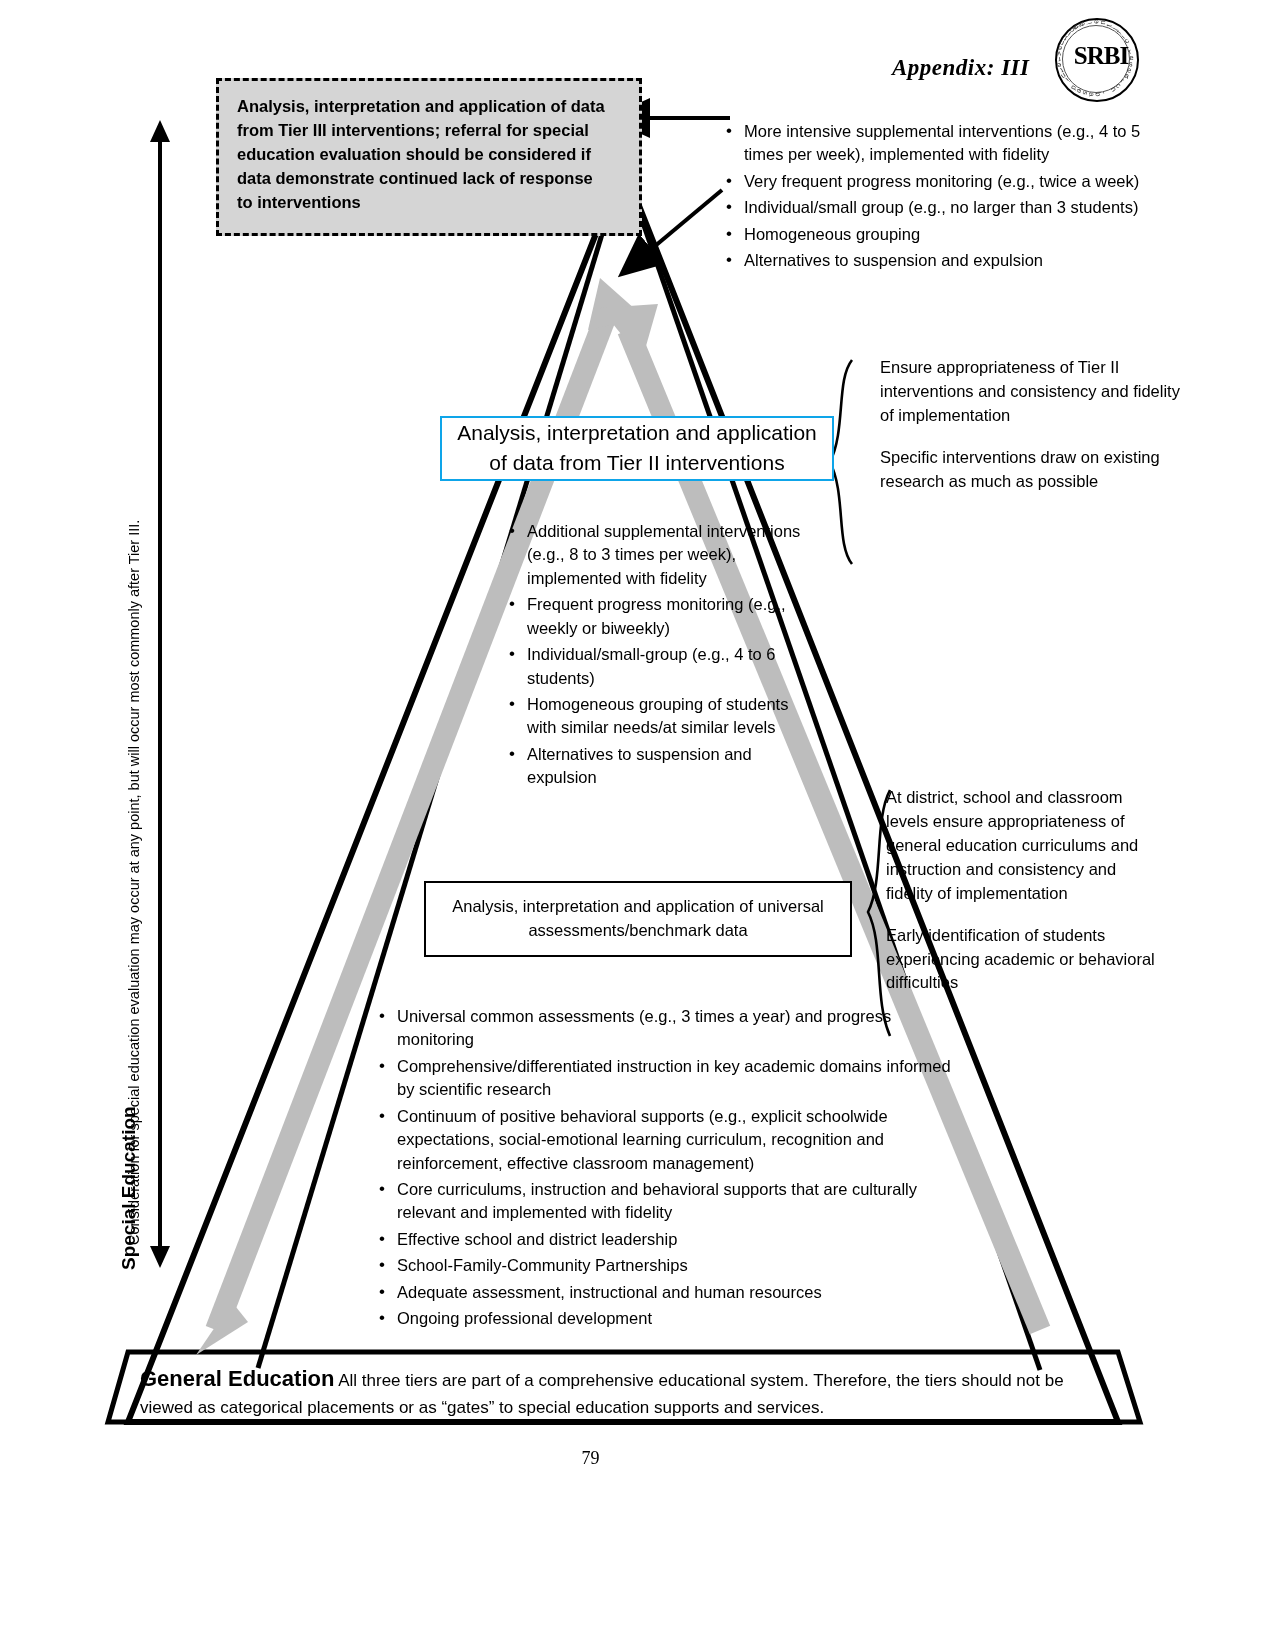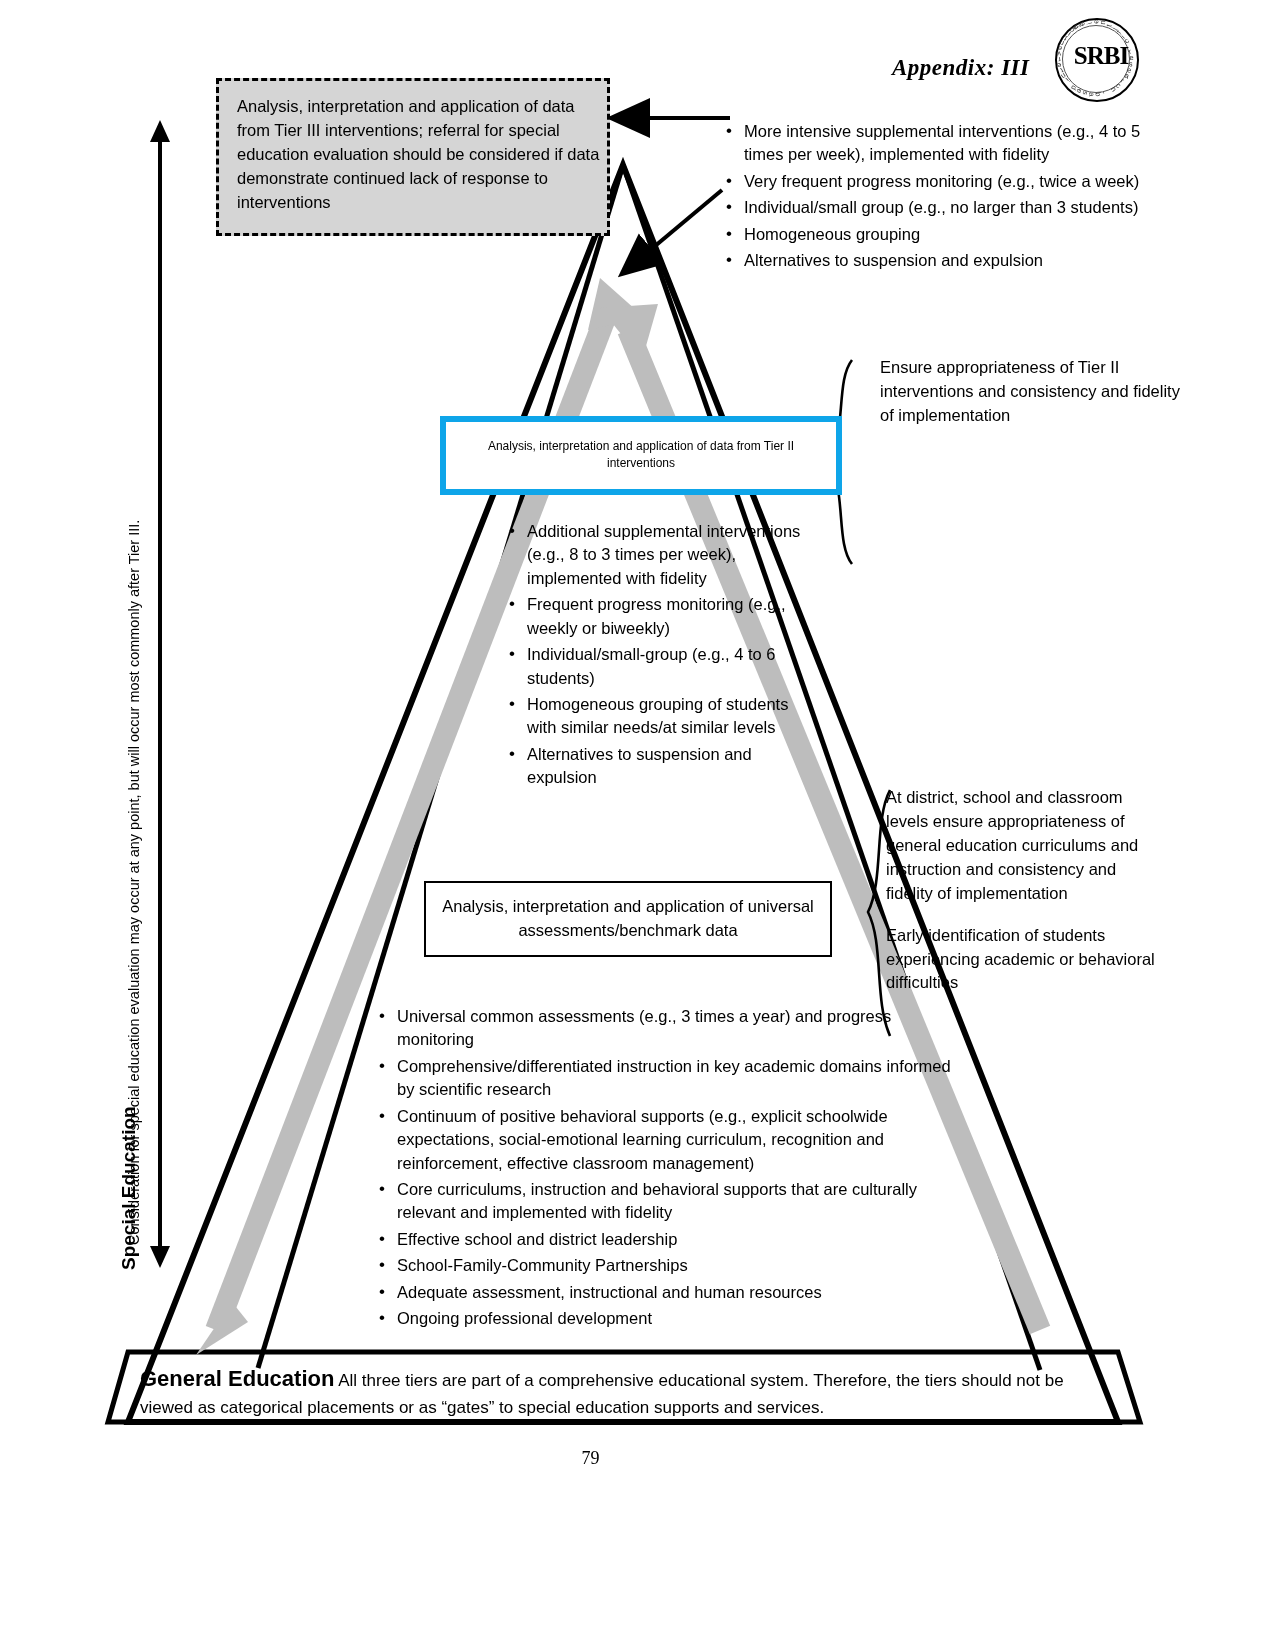--- a/index.html
+++ b/index.html
@@ -113,46 +113,47 @@
     left: 0; top: 0;
     width: 1275px; height: 1650px;
     pointer-events: none;
   }
 
   
   #tier3-box {
     left: 216px;
     top: 78px;
     width: 370px;
-    padding: 14px 0 18px 18px;
+    padding: 14px 32px 18px 18px;
     border: 3px dashed #000;
     background: #d5d5d5;
     font-size: 16.5px;
     line-height: 1.45;
+    font-weight: bold;
   }
 
   
   #tier3-bullets {
     left: 722px;
     top: 120px;
     width: 420px;
     font-size: 16.5px;
     line-height: 1.42;
   }
 
   
   #tier2-analysis-box {
     left: 440px;
     top: 416px;
     width: 370px;
-    padding: 16px 10px;
-    border: 6px solid #0ea5e9;
+    padding: 0 10px;
+    border: 2px solid #0ea5e9;
     background: #fff;
     text-align: center;
-    font-size: 12px;
+    font-size: 21px;
     line-height: 1.45;
   }
 
   
   #tier2-notes {
     left: 848px;
     top: 356px;
     width: 300px;
     font-size: 16.5px;
     line-height: 1.45;
@@ -167,21 +168,21 @@
     width: 300px;
     font-size: 16.5px;
     line-height: 1.42;
   }
 
   
   #tier1-analysis-box {
     left: 424px;
     top: 881px;
     width: 404px;
-    padding: 12px 0;
+    padding: 12px 10px;
     border: 2px solid #000;
     background: #fff;
     text-align: center;
     font-size: 16.5px;
     line-height: 1.45;
   }
 
   
   #tier1-notes {
     left: 886px;
@@ -353,20 +354,21 @@
     <li>Homogeneous grouping</li>
     <li>Alternatives to suspension and expulsion</li>
   </ul>
 
   <div id="tier2-analysis-box" class="abs">
     <span>Analysis, interpretation and application of data from Tier II interventions</span>
   </div>
 
   <div id="tier2-notes" class="abs">
     <div class="para">Ensure appropriateness of Tier II interventions and consistency and fidelity of implementation</div>
+    <div class="para">Specific interventions draw on existing research as much as possible</div>
   </div>
 
   <ul id="tier2-bullets" class="abs b">
     <li>Additional supplemental interventions (e.g., 8 to 3 times per week), implemented with fidelity</li>
     <li>Frequent progress monitoring (e.g., weekly or biweekly)</li>
     <li>Individual/small-group (e.g., 4 to 6 students)</li>
     <li>Homogeneous grouping of students with similar needs/at similar levels</li>
     <li>Alternatives to suspension and expulsion</li>
   </ul>
 

